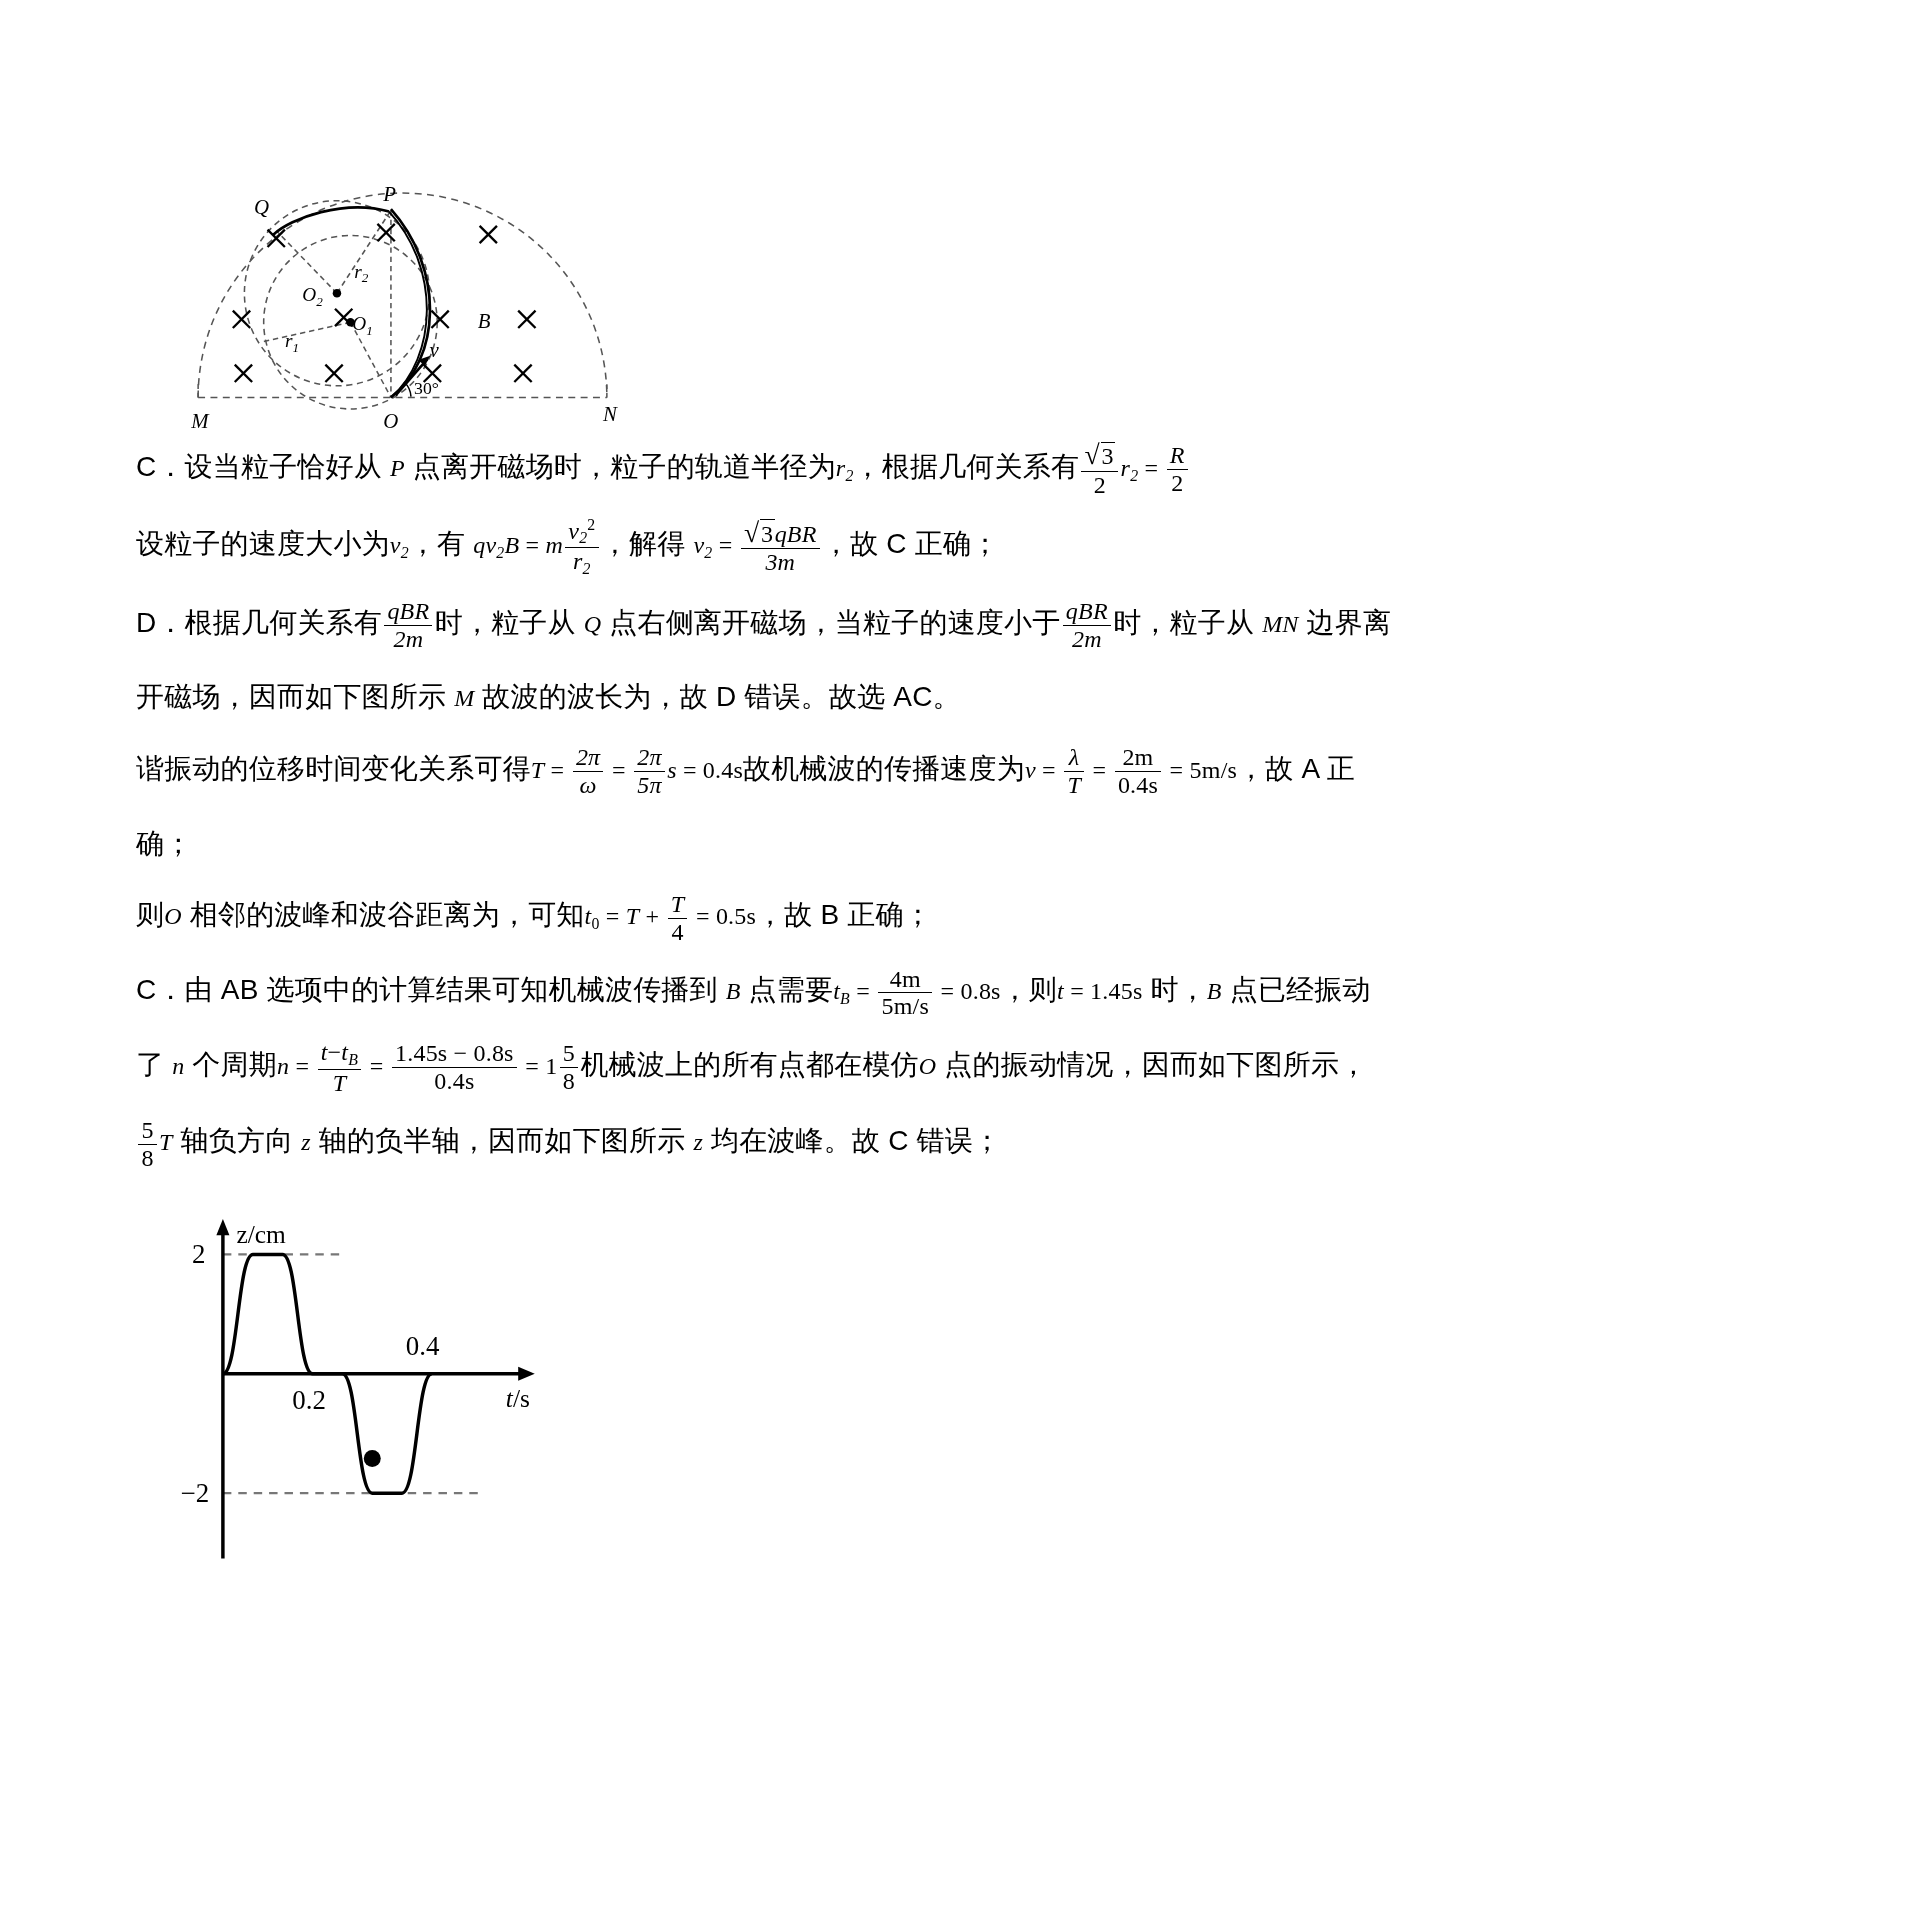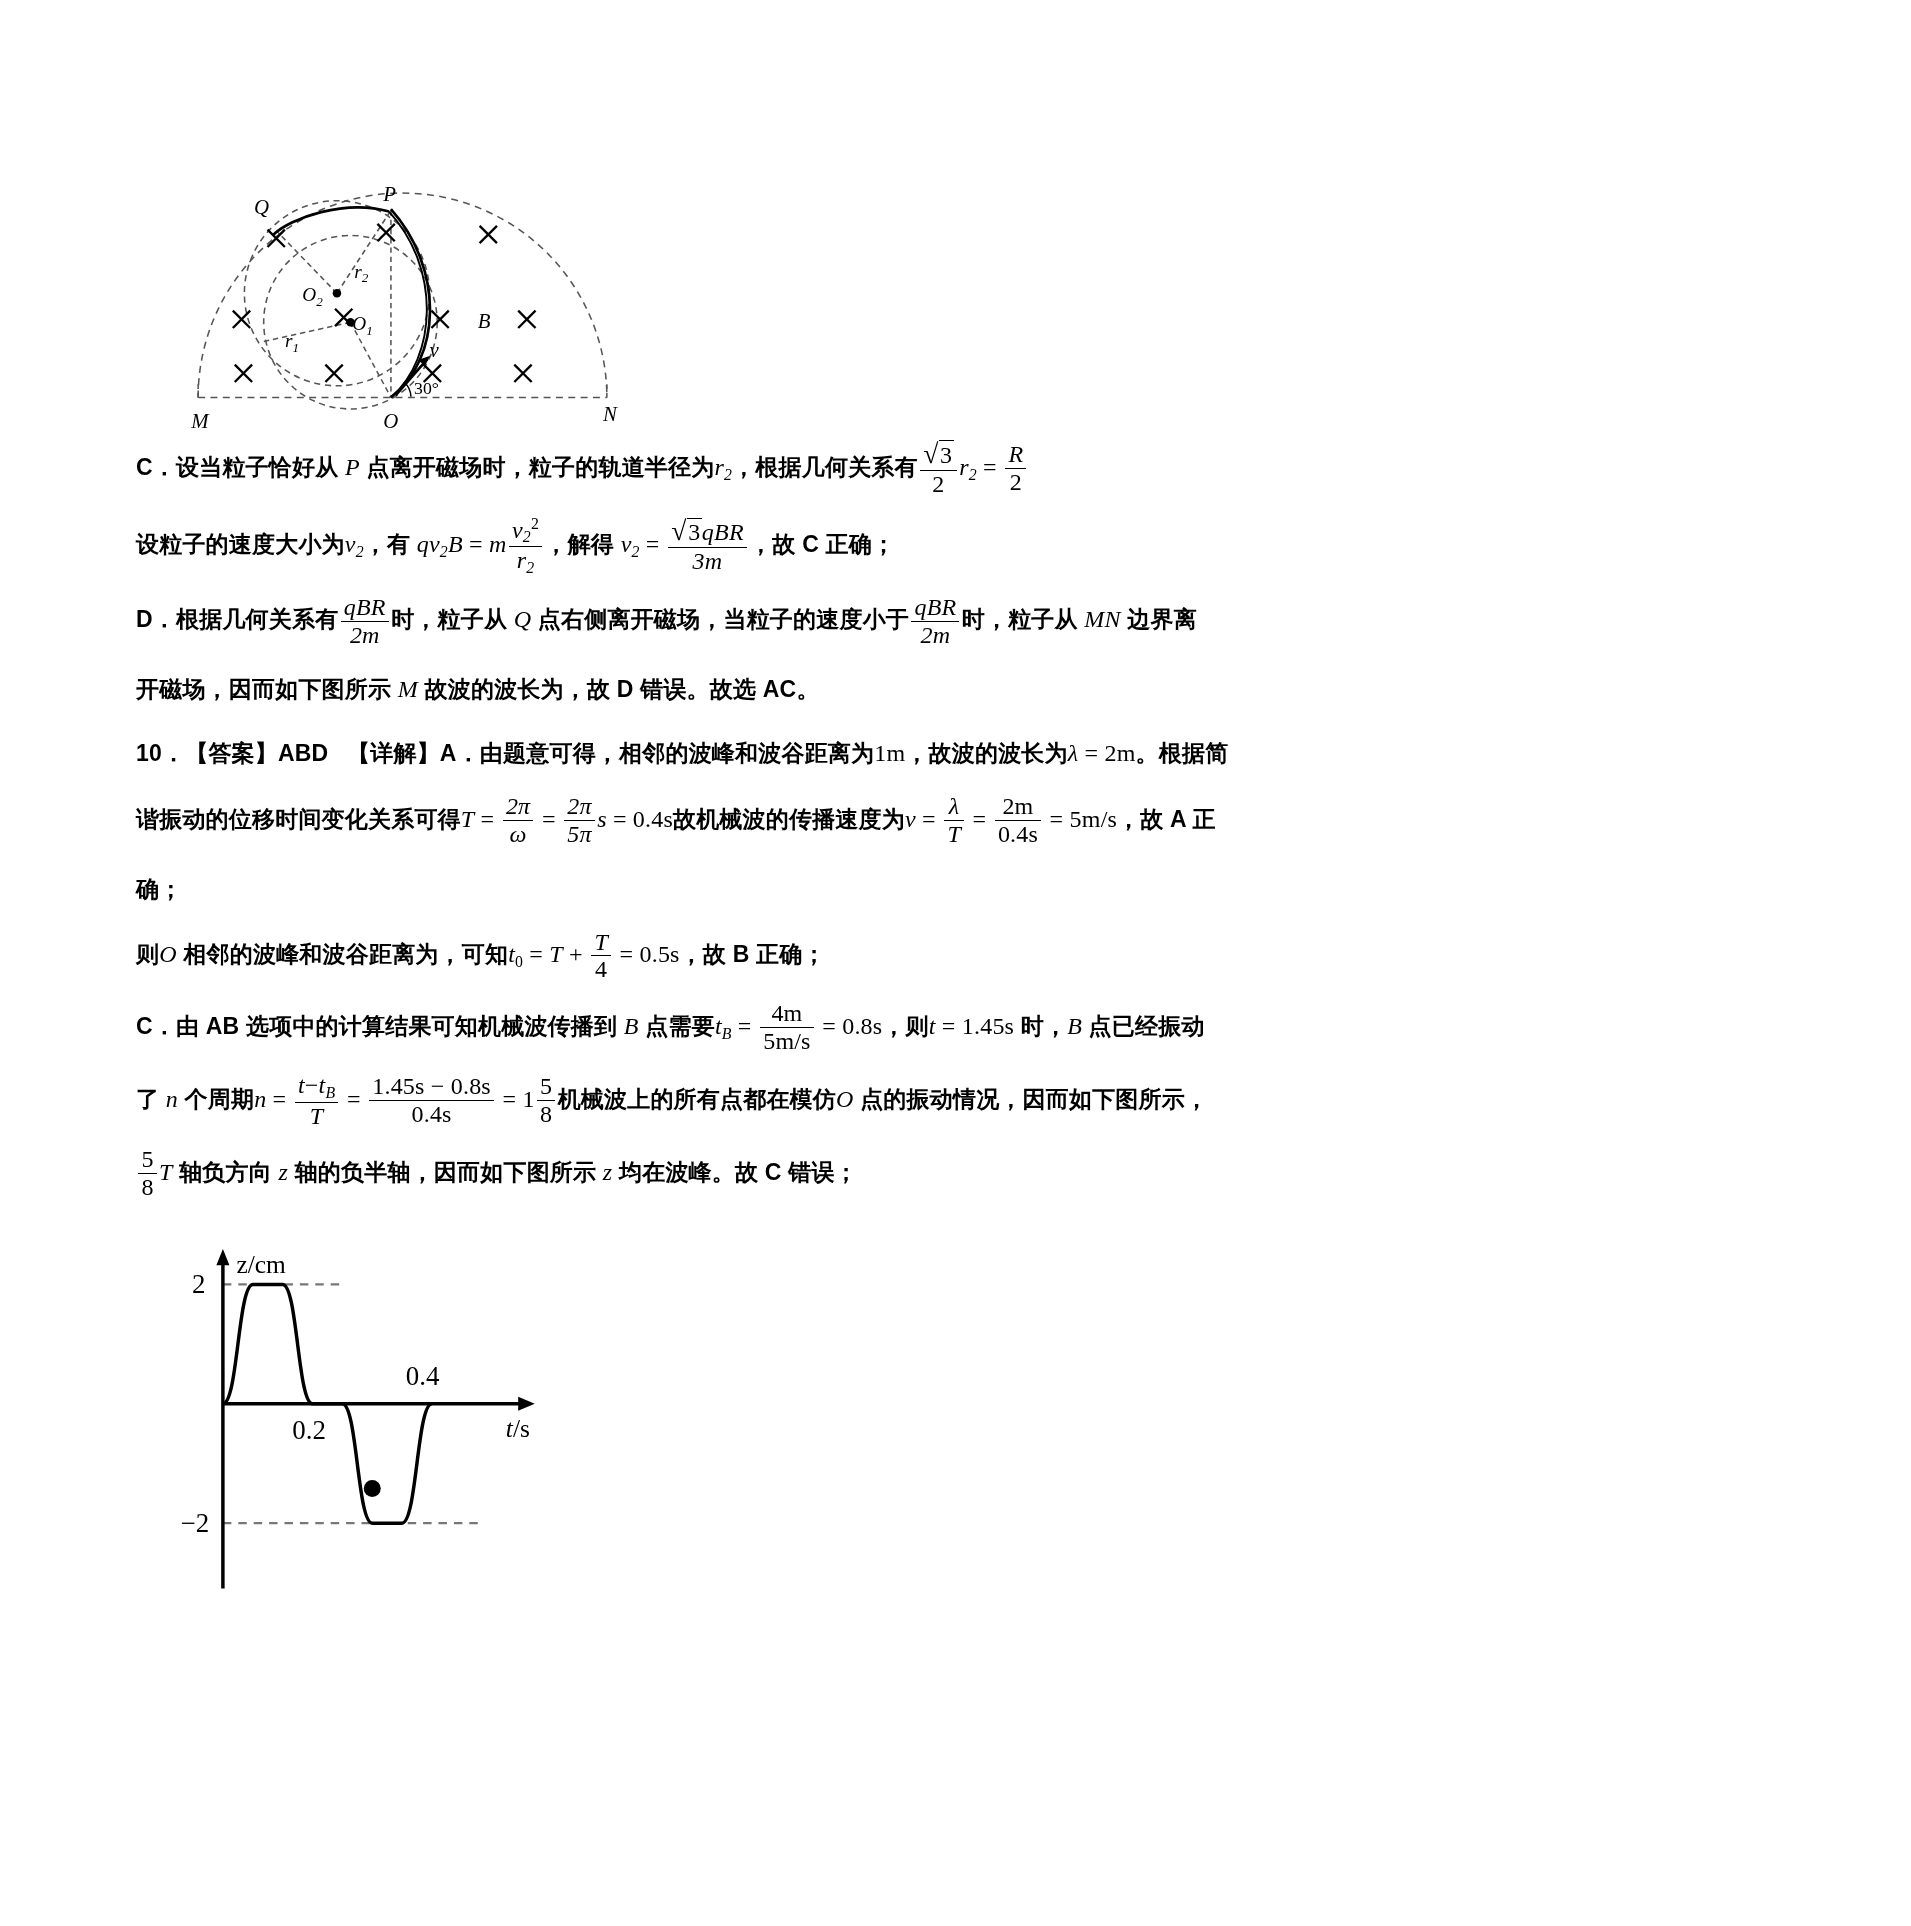--- a/index.html
+++ b/index.html
@@ -39,21 +39,21 @@
   .fig1-wrap svg { display:block; }
 
   
   .para {
     font-size: 24px;
     line-height: 1.95;
     margin: 0 0 17px 0;
     text-align: justify;
     letter-spacing: 0.2px;
   }
-  .cn { font-family: "Liberation Sans", "DejaVu Sans", sans-serif; font-size: 23px; font-weight: bold; }
+  .cn { font-family: "Liberation Sans", "DejaVu Sans", sans-serif; font-size: 28px; }
 
   
   .m { font-style: italic; font-family: "Liberation Serif", serif; }
   .sub { font-size: 0.66em; vertical-align: -0.30em; font-style: italic; }
   .subn { font-size: 0.66em; vertical-align: -0.30em; font-style: normal; }
   .sup { font-size: 0.66em; vertical-align: 0.55em; font-style: normal; }
 
   .frac {
     display: inline-block;
     vertical-align: middle;
@@ -193,23 +193,20 @@
     </p>
 
     <p class="para">
       <span class="cn">D．根据几何关系有</span><span class="frac"><span class="num m">qBR</span><span class="den m">2m</span></span><span class="cn">时，粒子从 </span><span class="m">Q</span><span class="cn"> 点右侧离开磁场，当粒子的速度小于</span><span class="frac"><span class="num m">qBR</span><span class="den m">2m</span></span><span class="cn">时，粒子从 </span><span class="m">MN</span><span class="cn"> 边界离</span>
     </p>
 
     <p class="para">
       <span class="cn">开磁场，因而如下图所示 </span><span class="m">M</span><span class="cn"> 故波的波长为，故 D 错误。故选 AC。</span>
     </p>
 
-    <p class="para">
-      <span class="cn">10．</span><span class="cn">【答案】</span><span class="cn">ABD</span>&nbsp;&nbsp;&nbsp;<span class="cn">【详解】</span><span class="cn">A．由题意可得，相邻的波峰和波谷距离为</span><span>1m</span><span class="cn">，故波的波长为</span><span class="m">λ</span>&nbsp;<span>=</span>&nbsp;<span>2m</span><span class="cn">。根据简</span>
-    </p>
 
     <p class="para">
       <span class="cn">谐振动的位移时间变化关系可得</span><span class="m">T</span>&nbsp;<span>=</span>&nbsp;<span class="frac"><span class="num m">2π</span><span class="den m">ω</span></span>&nbsp;<span>=</span>&nbsp;<span class="frac"><span class="num m">2π</span><span class="den m">5π</span></span><span class="m">s</span>&nbsp;<span>=</span>&nbsp;<span>0.4s</span><span class="cn">故机械波的传播速度为</span><span class="m">v</span>&nbsp;<span>=</span>&nbsp;<span class="frac"><span class="num m">λ</span><span class="den m">T</span></span>&nbsp;<span>=</span>&nbsp;<span class="frac"><span class="num">2m</span><span class="den">0.4s</span></span>&nbsp;<span>=</span>&nbsp;<span>5m/s</span><span class="cn">，故 A 正</span>
     </p>
 
     <p class="para">
       <span class="cn">确；</span>
     </p>
 
 

